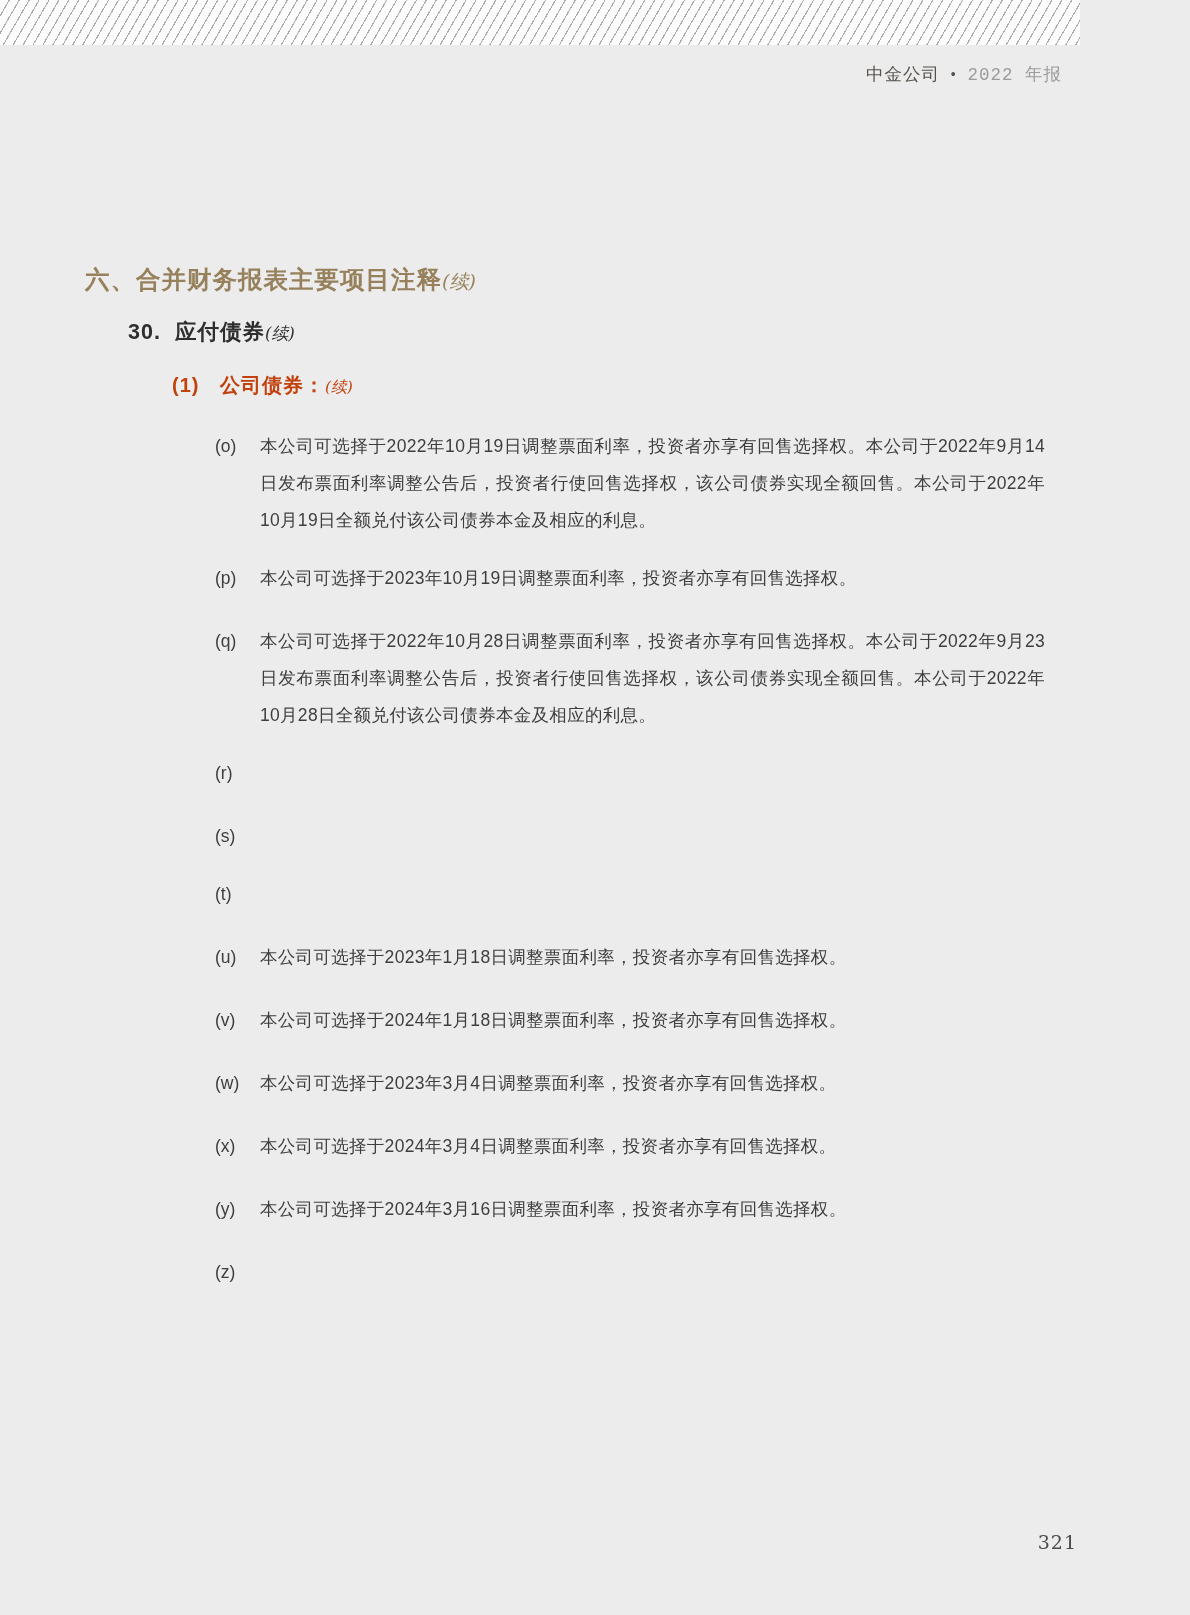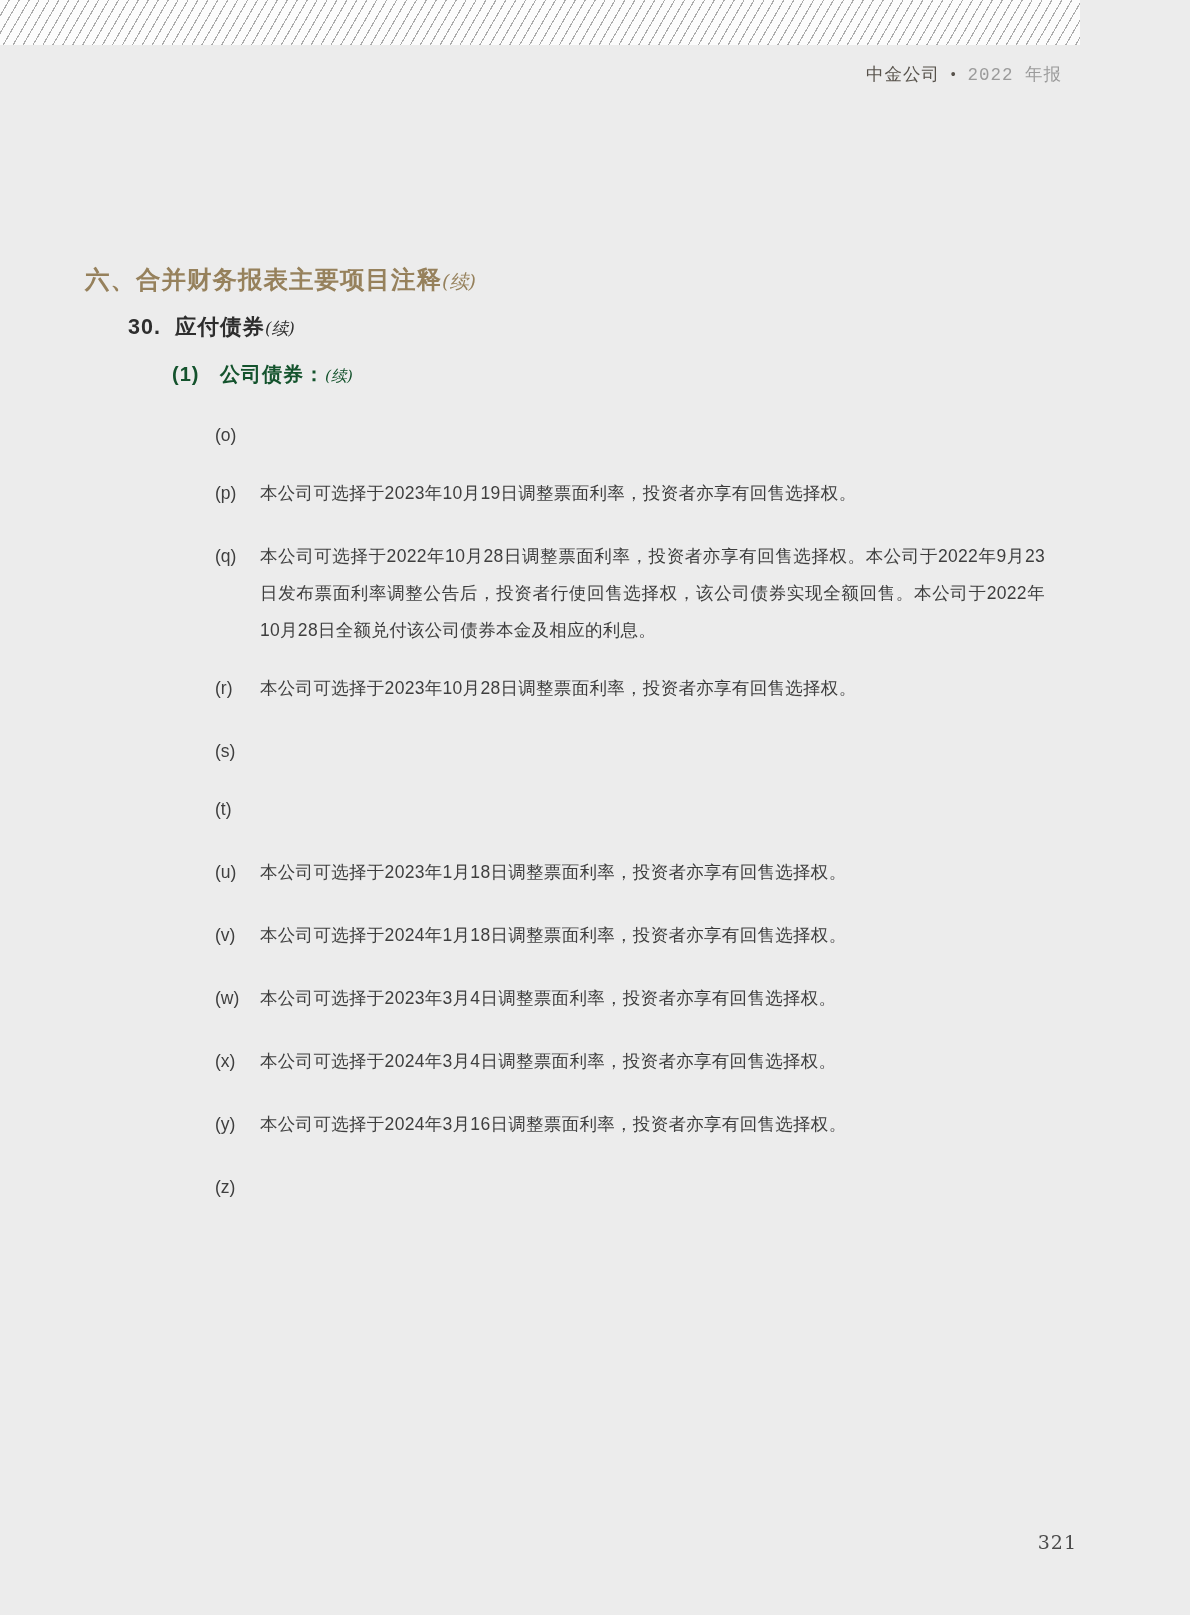--- a/index.html
+++ b/index.html
@@ -39,26 +39,26 @@
     letter-spacing: 1px; line-height: 33px;
   }
   .cont-note {
     font-family: "DejaVu Serif", "Liberation Serif", serif;
     font-style: italic; font-weight: normal;
     font-size: 0.78em; letter-spacing: 0;
   }
   h2.section {
     margin: 14px 0 0 128px;
     font-size: 21.5px; font-weight: bold; color: #2E2E2E;
-    letter-spacing: 1px; line-height: 30px;
+    letter-spacing: 1px; line-height: 41px;
   }
   h2.section .sec-num { margin-right: 14px; }
   h3.subsection {
     margin: 17px 0 0 172px;
-    font-size: 20px; font-weight: bold; color: #14532d;
+    font-size: 20px; font-weight: bold; color: #c2410c;
     letter-spacing: 1px; line-height: 29px;
   }
   h3.subsection .sub-num { display: inline-block; width: 48px; }
 
   .items { margin: 26px 0 0 0; }
   .item {
     display: flex; align-items: flex-start;
     margin: 0 0 21px 215px;
     font-size: 17.5px; line-height: 37px;
   }
@@ -95,32 +95,32 @@
     <span class="sec-num">30.</span><span>应付债券</span><span class="cont-note">(续)</span>
   </h2>
 
   <h3 class="subsection">
     <span class="sub-num">(1)</span><span>公司债券：</span><span class="cont-note">(续)</span>
   </h3>
 
   <div class="items">
     <div class="item">
       <div class="ilabel">(o)</div>
+      <div class="itext">本公司可选择于2022年10月19日调整票面利率，投资者亦享有回售选择权。本公司于2022年9月14日发布票面利率调整公告后，投资者行使回售选择权，该公司债券实现全额回售。本公司于2022年10月19日全额兑付该公司债券本金及相应的利息。</div>
     </div>
     <div class="item gap-lg">
       <div class="ilabel">(p)</div>
       <div class="itext">本公司可选择于2023年10月19日调整票面利率，投资者亦享有回售选择权。</div>
     </div>
     <div class="item">
       <div class="ilabel">(q)</div>
       <div class="itext">本公司可选择于2022年10月28日调整票面利率，投资者亦享有回售选择权。本公司于2022年9月23日发布票面利率调整公告后，投资者行使回售选择权，该公司债券实现全额回售。本公司于2022年10月28日全额兑付该公司债券本金及相应的利息。</div>
     </div>
     <div class="item gap-lg">
       <div class="ilabel">(r)</div>
-      <div class="itext">本公司可选择于2023年10月28日调整票面利率，投资者亦享有回售选择权。</div>
     </div>
     <div class="item">
       <div class="ilabel">(s)</div>
     </div>
     <div class="item gap-lg">
       <div class="ilabel">(t)</div>
     </div>
     <div class="item gap-lg">
       <div class="ilabel">(u)</div>
       <div class="itext">本公司可选择于2023年1月18日调整票面利率，投资者亦享有回售选择权。</div>

